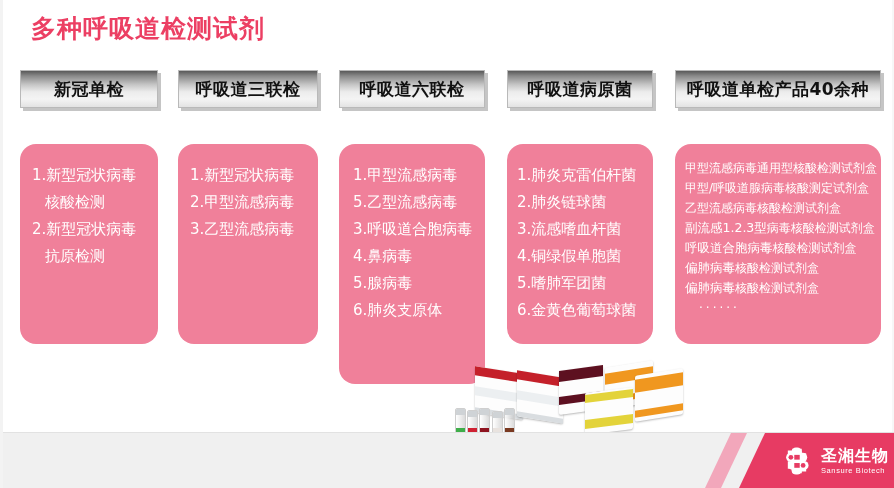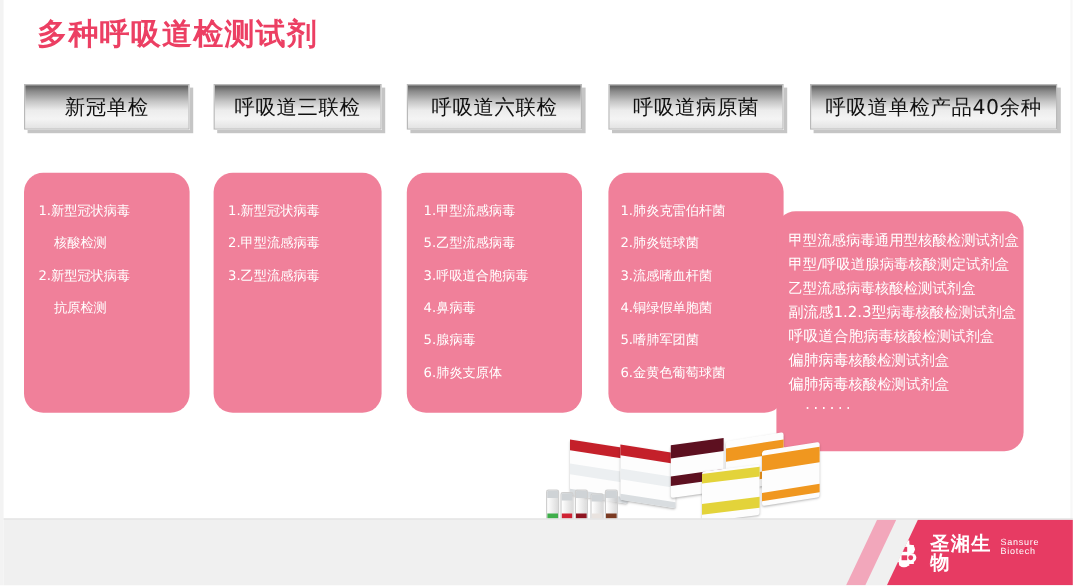--- a/index.html
+++ b/index.html
@@ -32,42 +32,42 @@
   
   .hdr-btn{
     position:absolute;
     height:38px;
     box-sizing:border-box;
     background:linear-gradient(to bottom,#595959 0%,#8a8a8a 14%,#c6c6c6 38%,#ececec 58%,#f4f4f4 78%,#e3e3e3 100%);
     border:1px solid #b9b9b9;
     box-shadow:3px 3px 0 rgba(150,150,150,.55);
     display:flex;align-items:center;justify-content:center;
     color:#111;
-    font-weight:normal;
+    font-weight:bold;
     font-size:17px;
     letter-spacing:.5px;
     white-space:nowrap;
     font-family:"DejaVu Sans","Liberation Sans",sans-serif;
   }
 
   
   .card{
     position:absolute;
     background:#f0809a;
     border-radius:16px;
     box-sizing:border-box;
     overflow:hidden;
   }
   .card ul{
     list-style:none;
     margin:0;padding:0;
   }
   .card li{
     color:#ffffff;
-    font-size:11px;
+    font-size:15px;
     line-height:27px;
     white-space:nowrap;
     font-family:"DejaVu Sans","Liberation Sans",sans-serif;
   }
   .card li .sub{
     display:block;
     padding-left:13px;
   }
   
   .card.dense li{
@@ -107,21 +107,21 @@
   .footer-pink-lite{
     position:absolute;right:150px;top:0;height:55px;width:42px;
     background:#f2a7bb;
     clip-path:polygon(26px 0,42px 0,16px 55px,0 55px);
   }
   .logo-wrap{
     position:absolute;right:8px;top:9px;height:38px;
     display:flex;align-items:center;gap:7px;
   }
   .logo-mark{width:34px;height:34px;}
-  .logo-txt{display:flex;flex-direction:row;justify-content:center;line-height:1;}
+  .logo-txt{display:flex;flex-direction:column;justify-content:center;line-height:1;}
   .logo-cn{color:#fff;font-size:16px;font-weight:bold;letter-spacing:1px;
            font-family:"DejaVu Sans","Liberation Sans",sans-serif;}
   .logo-en{color:#fff;font-size:7.5px;letter-spacing:.6px;margin-top:3px;
            font-family:"Liberation Sans",sans-serif;}
 </style>
 </head>
 <body>
 
 <div id="slide">
 
@@ -157,21 +157,21 @@
   </div>
 
   <div class="card" style="left:175px;top:144px;width:140px;height:200px;">
     <ul style="padding:18px 0 0 12px;">
       <li><span>1.新型冠状病毒</span></li>
       <li><span>2.甲型流感病毒</span></li>
       <li><span>3.乙型流感病毒</span></li>
     </ul>
   </div>
 
-  <div class="card" style="left:336px;top:144px;width:146px;height:200px;">
+  <div class="card" style="left:336px;top:144px;width:146px;height:240px;">
     <ul style="padding:18px 0 0 14px;">
       <li><span>1.甲型流感病毒</span></li>
       <li><span>5.乙型流感病毒</span></li>
       <li><span>3.呼吸道合胞病毒</span></li>
       <li><span>4.鼻病毒</span></li>
       <li><span>5.腺病毒</span></li>
       <li><span>6.肺炎支原体</span></li>
     </ul>
   </div>
 
@@ -179,21 +179,21 @@
     <ul style="padding:18px 0 0 10px;">
       <li><span>1.肺炎克雷伯杆菌</span></li>
       <li><span>2.肺炎链球菌</span></li>
       <li><span>3.流感嗜血杆菌</span></li>
       <li><span>4.铜绿假单胞菌</span></li>
       <li><span>5.嗜肺军团菌</span></li>
       <li><span>6.金黄色葡萄球菌</span></li>
     </ul>
   </div>
 
-  <div class="card dense" style="left:644px;top:144px;width:206px;height:200px;margin-top:32px;">
+  <div class="card dense" style="left:672px;top:144px;width:206px;height:200px;">
     <ul style="padding:14px 0 0 10px;">
       <li><span>甲型流感病毒通用型核酸检测试剂盒</span></li>
       <li><span>甲型/呼吸道腺病毒核酸测定试剂盒</span></li>
       <li><span>乙型流感病毒核酸检测试剂盒</span></li>
       <li><b>副流感1.2.3型</b><span>病毒核酸检测试剂盒</span></li>
       <li><b>呼吸道合胞病毒</b><span>核酸检测试剂盒</span></li>
       <li><b>偏肺病毒</b><span>核酸检测试剂盒</span></li>
       <li><b>偏肺病毒</b><span>核酸检测试剂盒</span></li>
       <li class="dots">······</li>
     </ul>

